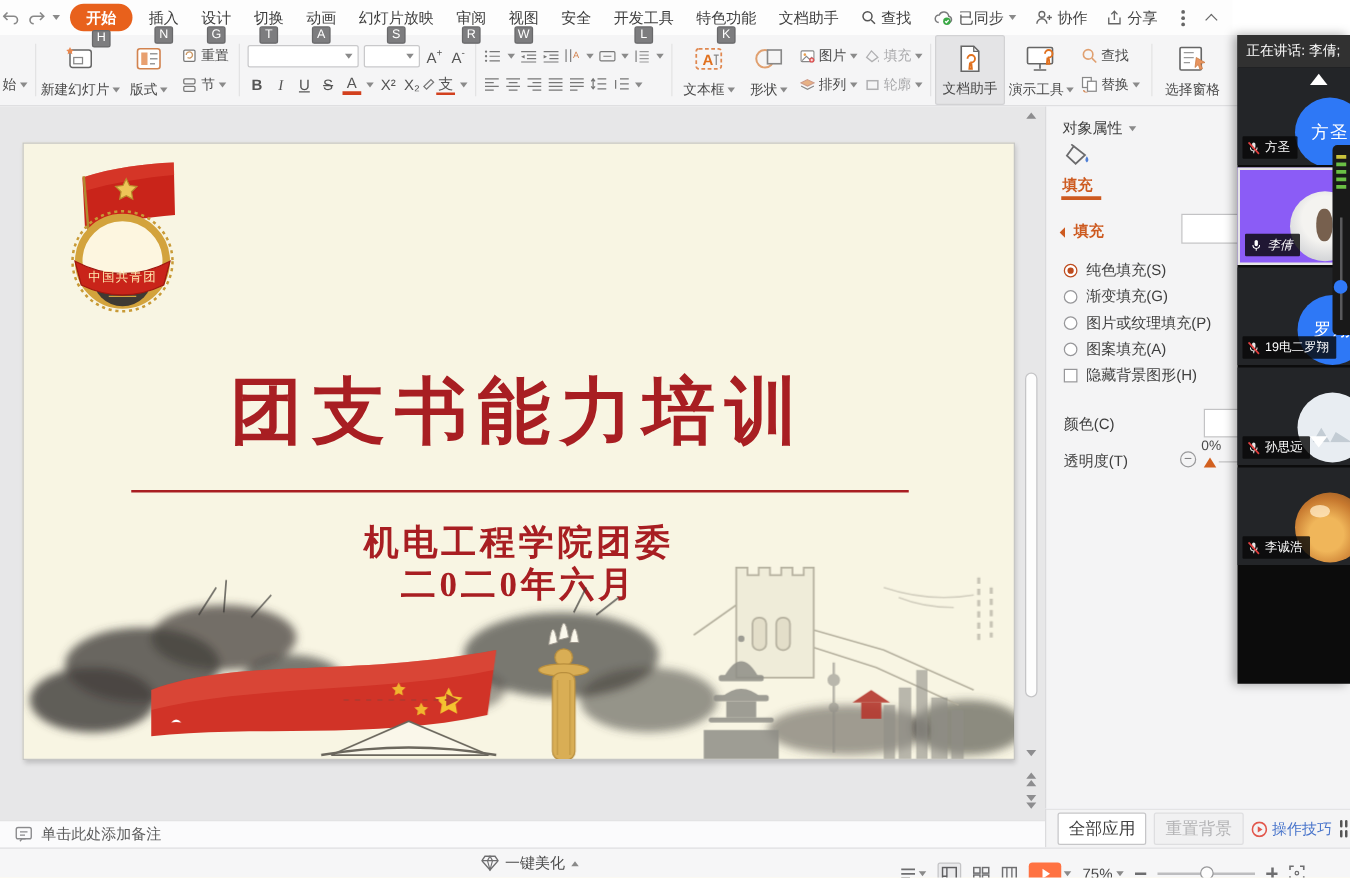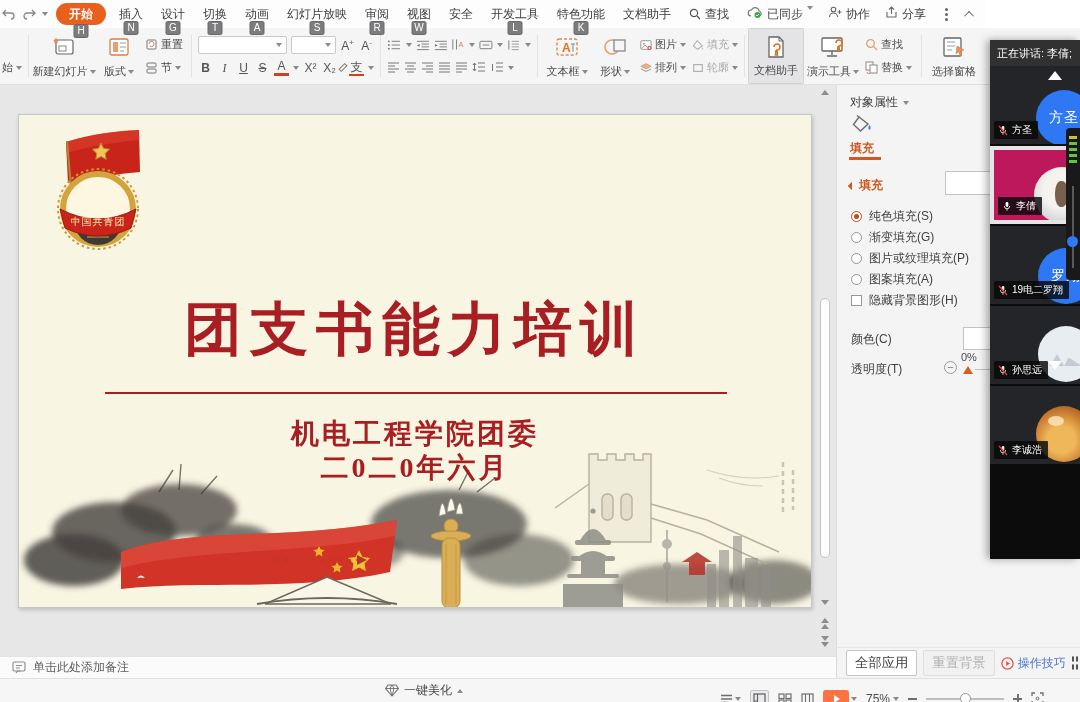--- a/index.html
+++ b/index.html
@@ -13,21 +13,21 @@
   .mb-icons { display:flex; align-items:center; gap:6px; padding:0 4px 0 2px; color:#777; }
   .mb-icons svg { cursor:pointer; }
   .mtabs { display:flex; align-items:center; height:28px; }
   .mtab { position:relative; padding:0 9px; height:28px; line-height:28px; white-space:nowrap; cursor:pointer; color:#3d3d3d; }
   .mtab.active { background:#e8611c; color:#fff; border-radius:12px; height:22px; line-height:22px; margin:0 4px; padding:0 13px; font-weight:bold; }
   .keytip { position:absolute; left:50%; transform:translateX(-50%); top:21px; width:15px; height:14px;
     background:#7d7d7f; border:1px solid #68686a; border-radius:2px; color:#fff; font-size:10px;
     line-height:12px; text-align:center; z-index:70; font-weight:normal; }
   .mtab-find { display:flex; align-items:center; gap:4px; }
   .menu-right { margin-left:auto; display:flex; align-items:center; gap:15px; padding-right:12px; color:#444; }
-  .mr-item { display:flex; align-items:flex-start; gap:4px; cursor:pointer; white-space:nowrap; }
+  .mr-item { display:flex; align-items:center; gap:4px; cursor:pointer; white-space:nowrap; }
   .car { width:0; height:0; border-left:3px solid transparent; border-right:3px solid transparent; border-top:4px solid #8a8a8a; display:inline-block; }
   .chev-up { width:7px; height:7px; border-left:1.5px solid #666; border-top:1.5px solid #666; transform:rotate(45deg) translateY(2px); }
   .kebab { width:3px; height:3px; border-radius:50%; background:#666; box-shadow:0 -5px 0 #666, 0 5px 0 #666; margin:0 4px; }
 
   
   .ribbon { position:absolute; left:0; top:28px; width:1080px; height:57px; background:#f5f5f6;
     border-bottom:1px solid #dfdfe1; display:flex; align-items:stretch; font-size:11px; color:#4a4a4a; z-index:10; }
   .rdiv { width:1px; background:#e3e3e4; margin:7px 3px; }
   .rb-big { display:flex; flex-direction:column; align-items:center; justify-content:flex-end; padding:4px 3px 5px; cursor:pointer; }
   .rb-big .bigicon { flex:1; display:flex; align-items:center; justify-content:center; }
@@ -122,27 +122,27 @@
   .playbtn i { width:0; height:0; border-top:4px solid transparent; border-bottom:4px solid transparent; border-left:6px solid #fff; margin-left:2px; }
   .zoomtxt { display:flex; align-items:center; gap:3px; cursor:pointer; }
   .minus-g { width:9px; height:2px; background:#6e6e70; cursor:pointer; }
   .plus-g { position:relative; width:9px; height:9px; cursor:pointer; }
   .plus-g::before { content:""; position:absolute; left:0; top:4px; width:9px; height:2px; background:#6e6e70; }
   .plus-g::after { content:""; position:absolute; left:4px; top:0; width:2px; height:9px; background:#6e6e70; }
   .ztrack { position:relative; width:78px; height:2px; background:#bdbdbf; cursor:pointer; }
   .zthumb { position:absolute; left:34px; top:-5px; width:11px; height:11px; background:#fdfdfd; border:1px solid #99999b; border-radius:50%; }
 
   
-  .meeting { position:absolute; left:990px; top:40px; width:90px; height:519px; background:#0c0c0c; z-index:90;
+  .meeting { position:absolute; left:990px; top:28px; width:90px; height:519px; background:#0c0c0c; z-index:90;
     box-shadow:-3px 0 8px rgba(0,0,0,.35); }
   .m-header { height:26px; background:#313131; color:#fff; font-size:11px; line-height:26px; padding-left:7px;
     white-space:nowrap; overflow:hidden; }
   .tiles { display:flex; flex-direction:column; gap:2px; }
   .tile { height:78px; background:#232528; position:relative; overflow:hidden; cursor:pointer; }
-  .tile.speaking { border:4px solid #e5e5e5; background:#be185d; }
+  .tile.speaking { border:2px solid #e5e5e5; background:#8b5cf6;font-style:italic; }
   .av { position:absolute; width:56px; height:56px; border-radius:50%; }
   .av-blue { background:#2e78f6; color:#fff; font-size:14px; display:flex; align-items:center; justify-content:center; letter-spacing:1px; }
   .av-photo1 { background:radial-gradient(circle at 50% 40%, #f4f3f0 0 42%, #d9dadc 70%, #bfc2c5 100%); }
   .av-photo1::after { content:""; position:absolute; left:21px; top:14px; width:13px; height:26px; background:#77604e; border-radius:45%; }
   .av-photo2 { background:radial-gradient(circle at 45% 60%, #f0b65a 0 30%, #c7792f 62%, #7e481c 100%); }
   .av-photo2::after { content:""; position:absolute; left:12px; top:10px; width:16px; height:10px; background:#ffe9c2; border-radius:50%; opacity:.8; }
   .av-light { background:#e8edf2; }
   .av-light::after { content:""; position:absolute; left:12px; top:26px; width:32px; height:14px; background:#c3ccd4;
     clip-path:polygon(0 100%, 22% 15%, 44% 100%, 58% 40%, 100% 100%); }
   .nametag { position:absolute; left:4px; bottom:5px; background:rgba(8,8,8,.82); color:#fff; font-size:10px;

